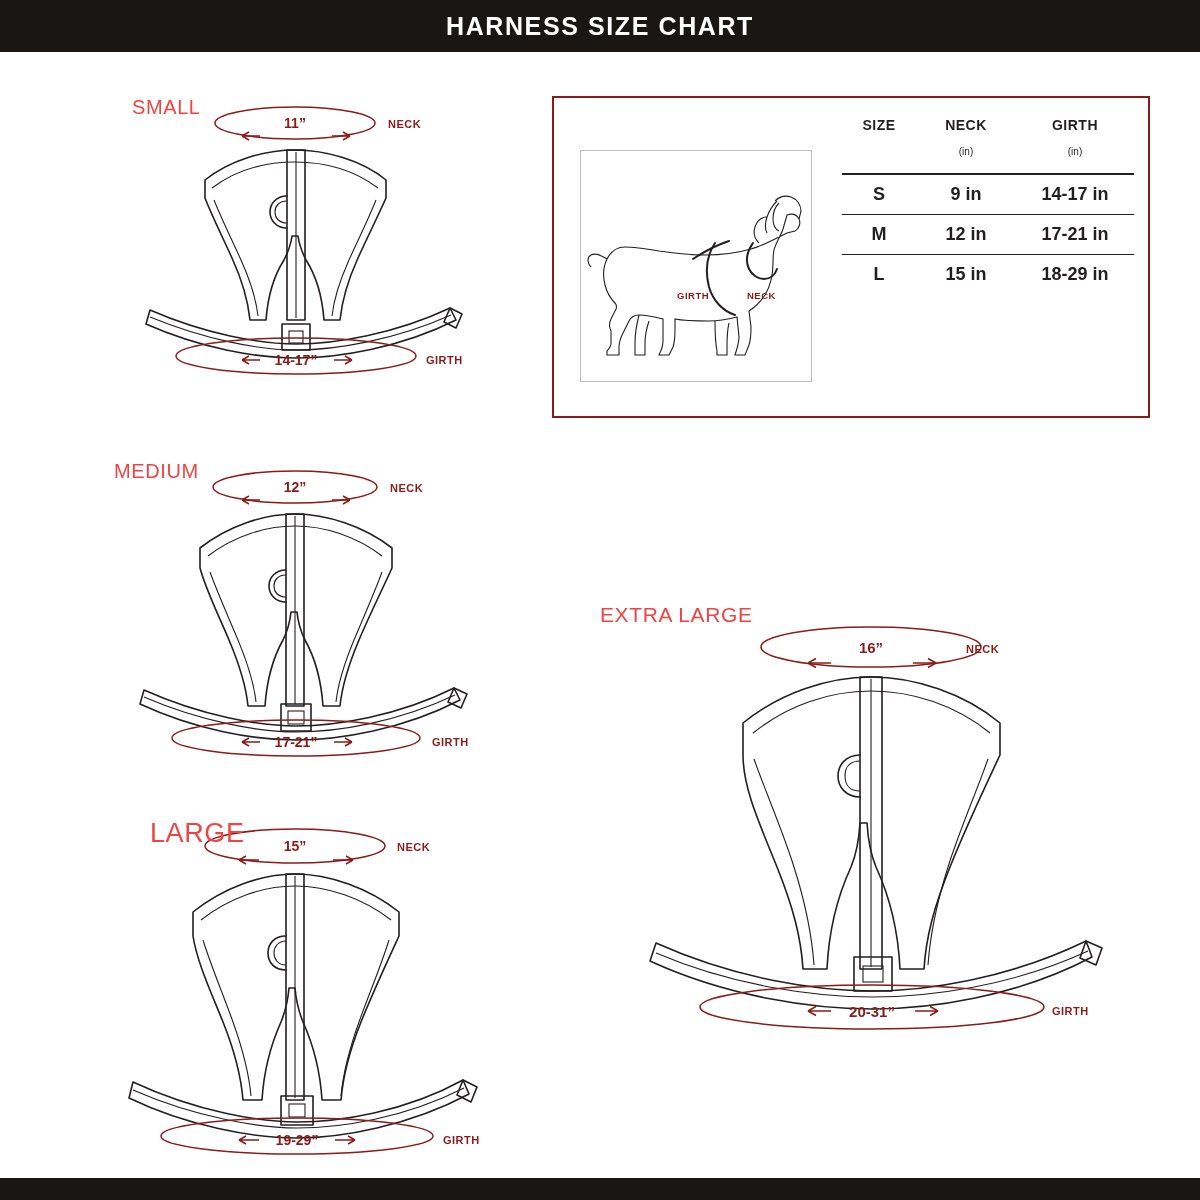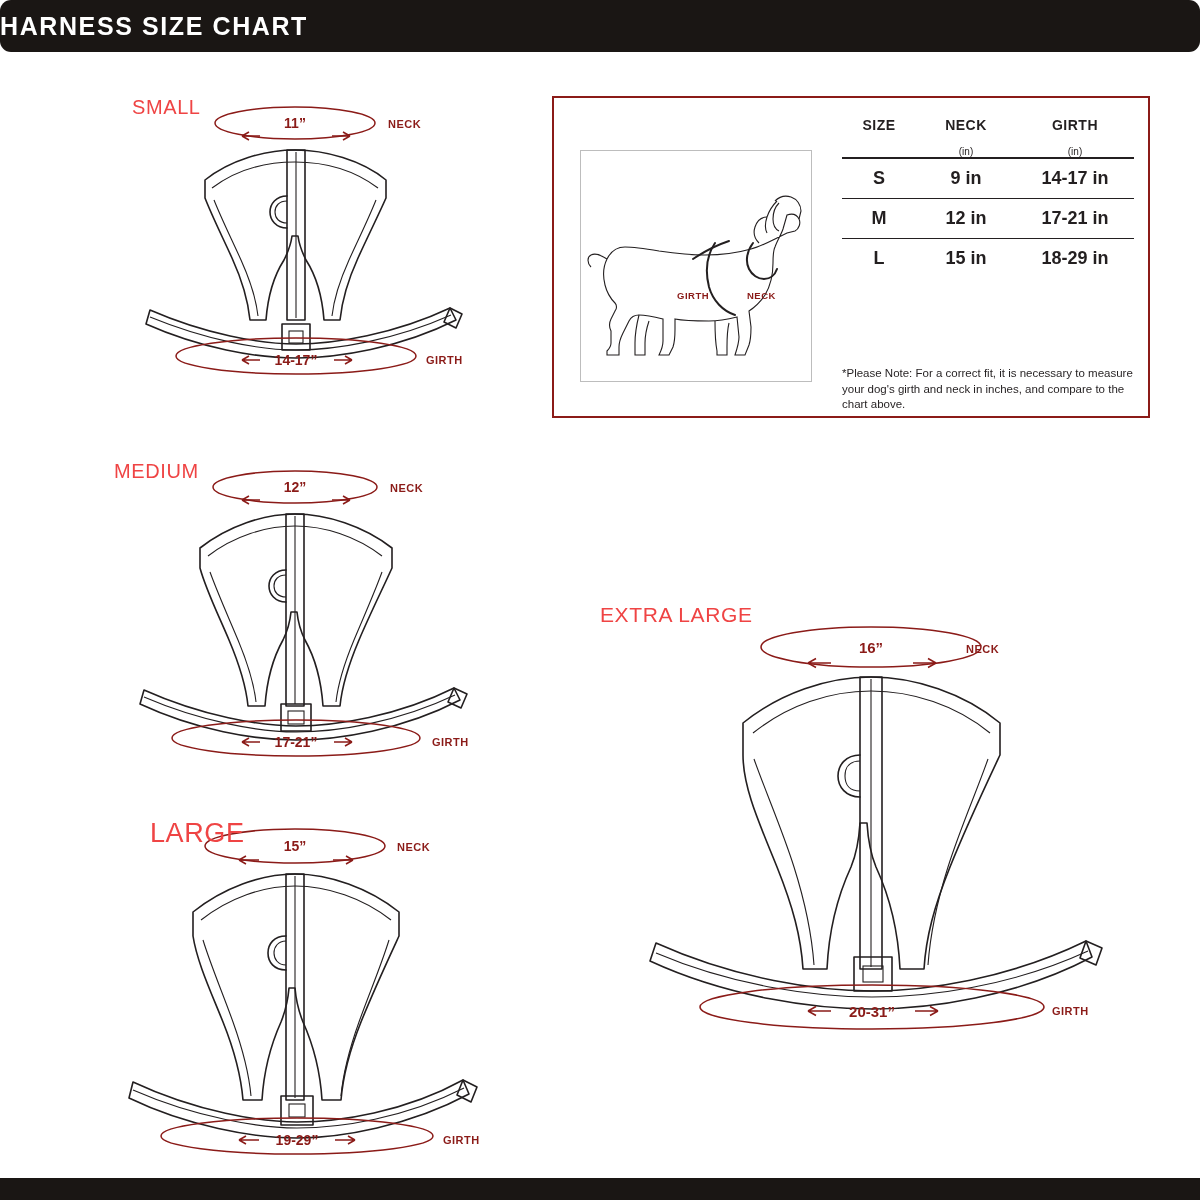--- a/index.html
+++ b/index.html
@@ -18,21 +18,21 @@
 
   
   .header-bar {
     position: absolute;
     left: 0; top: 0;
     width: 1200px;
     height: 52px;
     background: #1a1614;
     display: flex;
     align-items: center;
-    border-radius: 11px;
+    justify-content: center;
   }
   .header-title {
     color: #ffffff;
     font-size: 25px;
     font-weight: bold;
     letter-spacing: 1.6px;
   }
   .footer-bar {
     position: absolute;
     left: 0; bottom: 0;
@@ -78,21 +78,21 @@
   }
   table.size-table {
     border-collapse: collapse;
     width: 292px;
     table-layout: fixed;
   }
   table.size-table th {
     font-size: 14px;
     font-weight: bold;
     color: #231f20;
-    padding-bottom: 0;
+    padding-bottom: 16px;
     letter-spacing: 0.5px;
     text-align: center;
     vertical-align: top;
   }
   table.size-table th .unit {
     display: block;
     font-size: 10px;
     font-weight: normal;
     letter-spacing: 0;
     margin-top: 13px;
@@ -340,16 +340,15 @@
         </tr>
         <tr>
           <td>L</td>
           <td>15 in</td>
           <td>18-29 in</td>
         </tr>
       </tbody>
     </table>
   </div>
 
-  <div class="note">*Please Note: For a correct fit, it is necessary to measure your dog's girth and neck in inches, and compare to the chart above.</div>
 </div>
 
 <div class="footer-bar"></div>
 
 </body></html>

